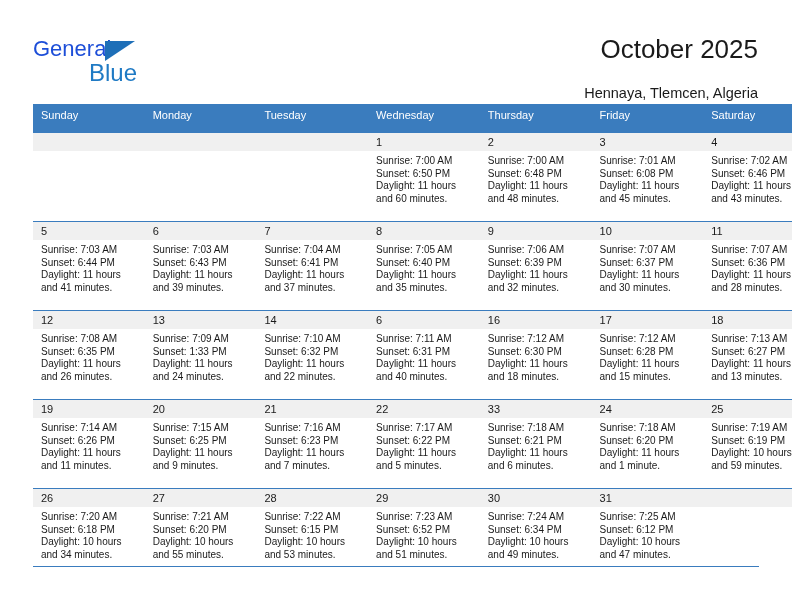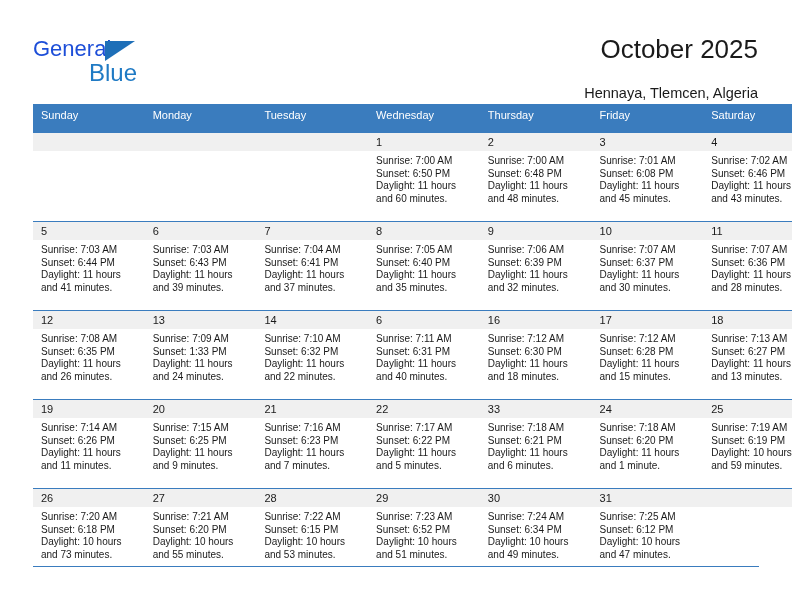--- a/index.html
+++ b/index.html
@@ -509,21 +509,21 @@
           </td>
         </tr>
         <tr class="week-row">
           <td>
             <div class="cell">
               <div class="cell-daynum-band">26</div>
               <div class="cell-body">
                 <div>Sunrise: 7:20 AM</div>
                 <div>Sunset: 6:18 PM</div>
                 <div class="daylight-line">Daylight: 10 hours</div>
-                <div class="daylight-line">and 73 minutes.</div>
+                <div class="daylight-line">and 34 minutes.</div>
               </div>
             </div>
           </td>
           <td>
             <div class="cell">
               <div class="cell-daynum-band">27</div>
               <div class="cell-body">
                 <div>Sunrise: 7:21 AM</div>
                 <div>Sunset: 6:20 PM</div>
                 <div class="daylight-line">Daylight: 10 hours</div>

